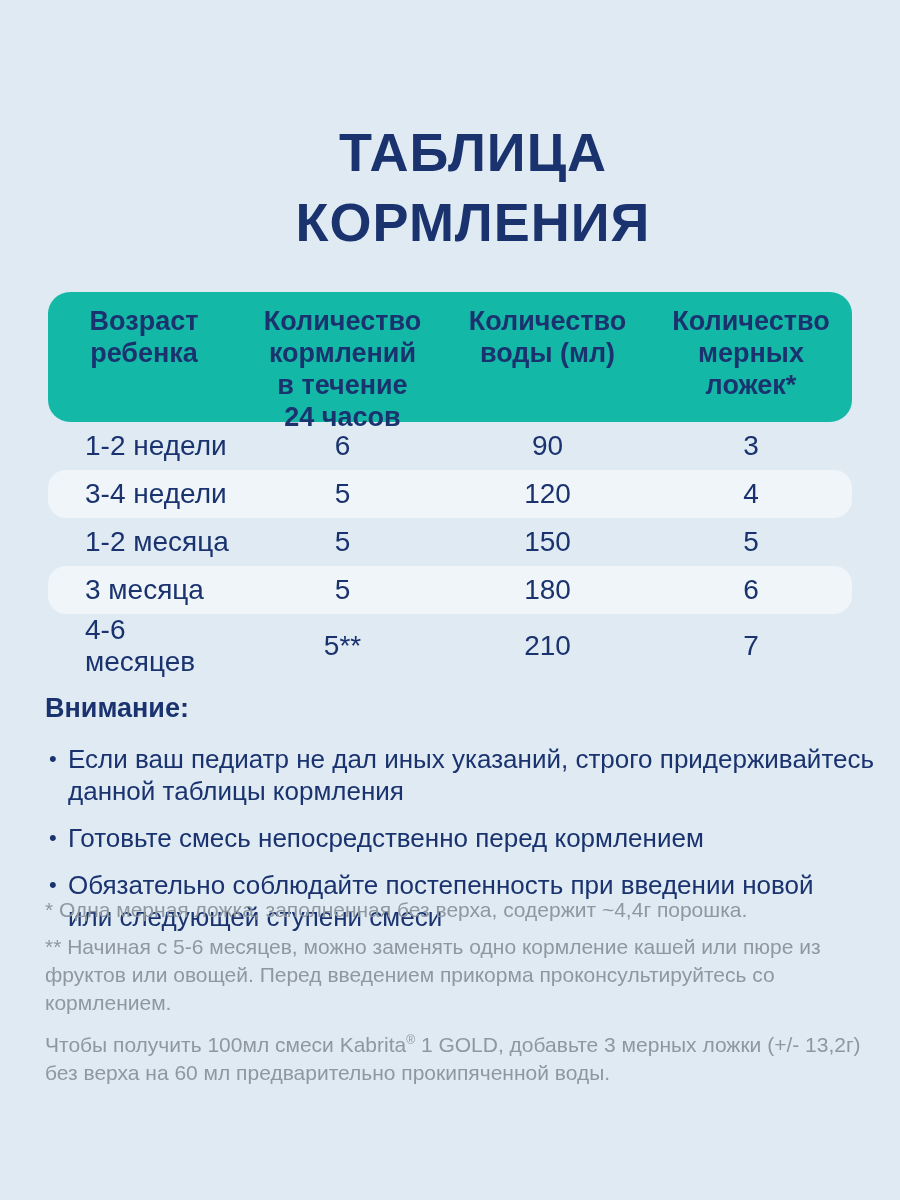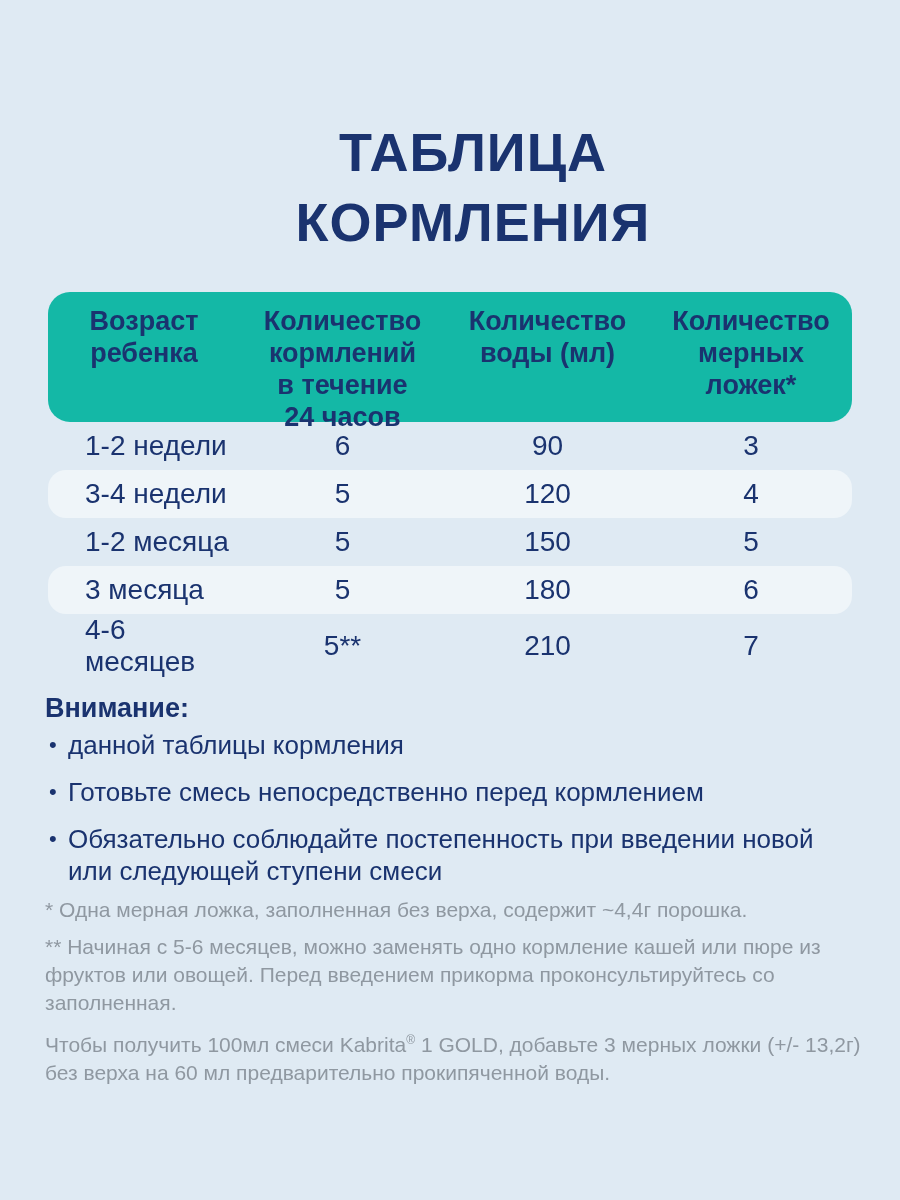--- a/index.html
+++ b/index.html
@@ -69,21 +69,21 @@
   
   .notes {
     position: absolute;
     top: 692px; left: 45px;
     width: 815px;
   }
   .notes-heading {
     font-weight: bold;
     font-size: 27px;
     line-height: 32px;
-    margin-bottom: 5px;
+    margin-bottom: 19px;
   }
   .note-item {
     display: flex;
     margin-bottom: 15px;
     font-size: 26px;
     line-height: 32px;
   }
   .note-bullet {
     width: 23px;
     flex: 0 0 23px;
@@ -175,20 +175,21 @@
       </div>
     </div>
   </div>
 
   <div class="notes">
     <div class="notes-heading">Внимание:</div>
 
     <div class="note-item">
       <div class="note-bullet">•</div>
       <div>
+        <div class="note-line">Если ваш педиатр не дал иных указаний, строго придерживайтесь</div>
         <div class="note-line">данной таблицы кормления</div>
       </div>
     </div>
 
     <div class="note-item">
       <div class="note-bullet">•</div>
       <div>
         <div class="note-line">Готовьте смесь непосредственно перед кормлением</div>
       </div>
     </div>
@@ -202,21 +203,21 @@
     </div>
   </div>
 
   <div class="footnotes">
     <div class="foot-para">
       <div class="foot-line">* Одна мерная ложка, заполненная без верха, содержит ~4,4г порошка.</div>
     </div>
     <div class="foot-para">
       <div class="foot-line">** Начиная с 5-6 месяцев, можно заменять одно кормление кашей или пюре из</div>
       <div class="foot-line">фруктов или овощей. Перед введением прикорма проконсультируйтесь со</div>
-      <div class="foot-line">заполненная.</div>
+      <div class="foot-line">кормлением.</div>
     </div>
     <div class="foot-para">
       <div class="foot-line"><span>Чтобы получить 100мл смеси Kabrita</span><span class="reg-mark">®</span><span> 1 GOLD, добавьте 3 мерных ложки (+/- 13,2г)</span></div>
       <div class="foot-line">без верха на 60 мл предварительно прокипяченной воды.</div>
     </div>
   </div>
 
 </div>
 
 </body></html>

